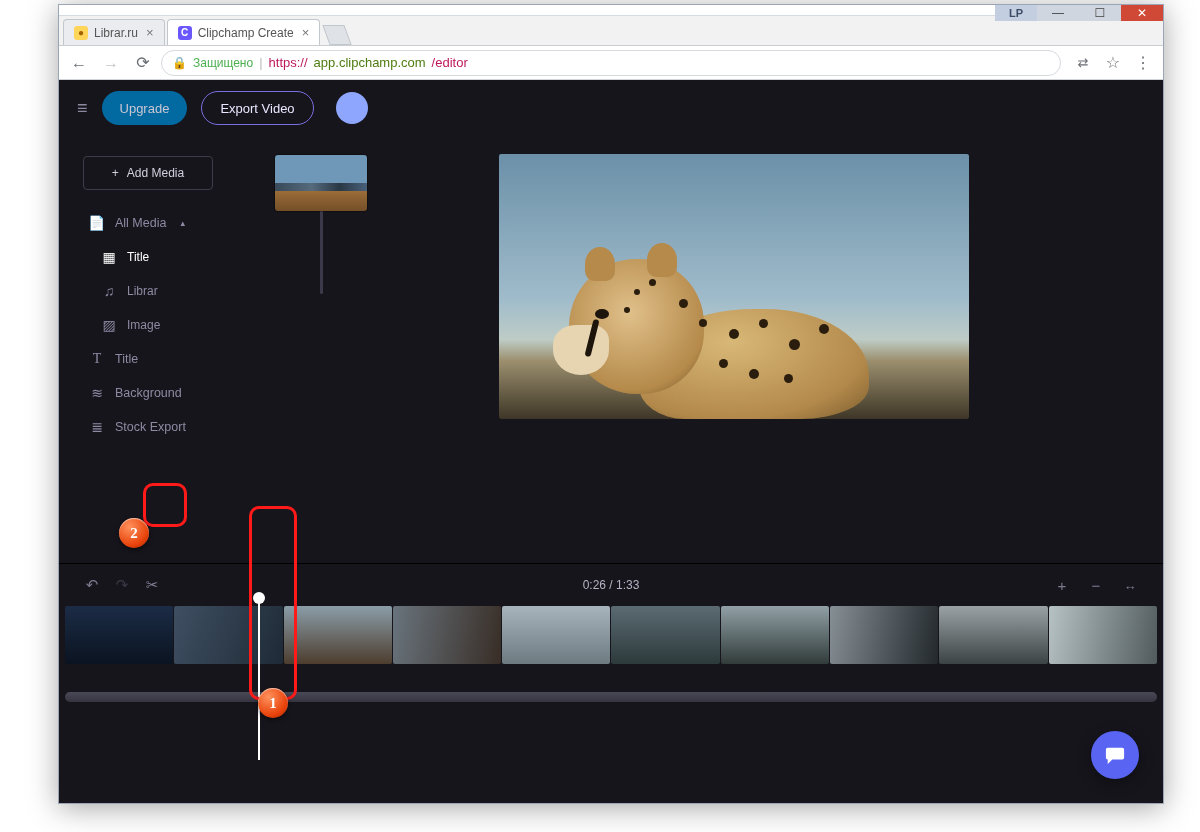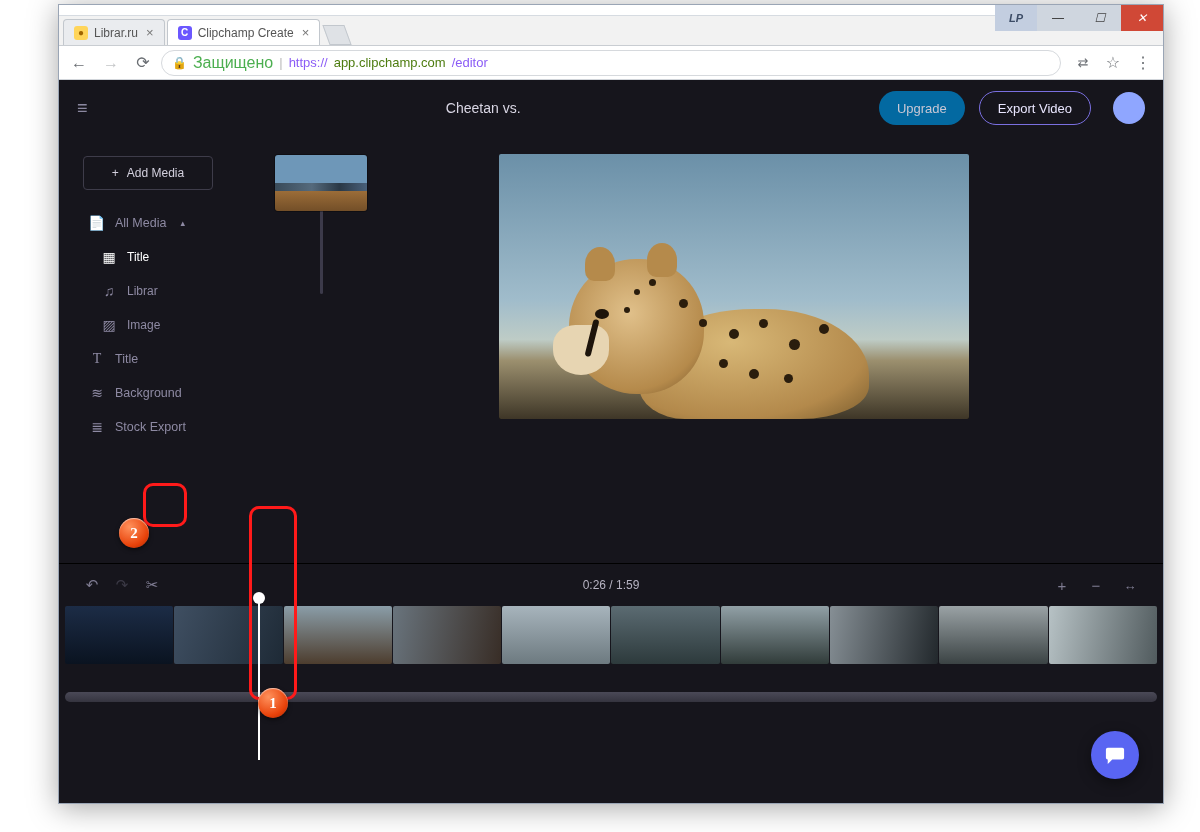--- a/index.html
+++ b/index.html
@@ -1,42 +1,42 @@
 <!DOCTYPE html>
 <html><head>
 <meta charset="utf-8">
 <style>
 * { margin:0; padding:0; box-sizing:border-box; font-family:"Segoe UI",Arial,sans-serif; }
 body { background:#fff; width:1200px; height:832px; overflow:hidden; position:relative;}
 .chrome-window{position:absolute;left:58px;top:4px;width:1106px;height:800px;background:#fff;box-shadow:0 4px 28px rgba(0,0,0,.35);border:1px solid #9aa5b5;display:flex;flex-direction:column;}
 
 .titlebar{height:11px;background:#fff;border-bottom:1px solid #d6dbe1;}
 .winbuttons{position:absolute;right:0;top:0;display:flex;height:24px;}
-.winbuttons .btn{width:42px;height:26px;display:flex;align-items:center;justify-content:center;font-size:12px;font-style:italic;}
+.winbuttons .btn{width:42px;height:16px;display:flex;align-items:center;justify-content:center;font-size:12px;}
 .winbuttons .user{background:#c3cee0;color:#3c4c66;font-weight:600;font-size:11px;}
 .winbuttons .min{background:#cfd6df;color:#444;}
 .winbuttons .max{background:#cfd6df;color:#444;}
 .winbuttons .close{background:#d04836;color:#fff;}
 
 .tabstrip{height:30px;background:#f2f2f2;border-bottom:1px solid #c9cdd2;display:flex;align-items:flex-end;padding-left:4px;}
 .tab{height:26px;display:flex;align-items:center;padding:0 10px;border:1px solid #c2c7cd;border-bottom:none;border-radius:4px 4px 0 0;background:#eaecef;margin-right:2px;max-width:180px;font-size:12px;color:#555;}
 .tab.active{background:#fff;}
 .tab .fav{width:14px;height:14px;border-radius:3px;margin-right:6px;display:flex;align-items:center;justify-content:center;font-size:10px;font-weight:700;}
 .tab .fav.l{background:#ffd55a;color:#a06500;}
 .tab .fav.c{background:#6b57ff;color:#fff;}
 .tab .ttxt{flex:1;white-space:nowrap;overflow:hidden;text-overflow:ellipsis;}
 .tab .tclose{margin-left:8px;color:#777;font-size:13px;}
 .newtab{width:22px;height:20px;margin-left:4px;background:#dfe2e6;border:1px solid #c2c7cd;transform:skewX(20deg);}
 
 .addr{height:34px;background:#fff;border-bottom:1px solid #d1d5da;display:flex;align-items:center;padding:0 6px;gap:4px;}
 .addr .ic{width:28px;height:28px;display:flex;align-items:center;justify-content:center;color:#6a6e73;font-size:16px;border-radius:14px;}
 .urlwrap{flex:1;display:flex;align-items:center;height:26px;border:1px solid #d6d9dd;border-radius:14px;padding:0 10px;font-size:13px;color:#333;gap:6px;}
 .urlwrap .lock{color:#4caf50;font-size:12px;}
-.urlwrap .secure{color:#4caf50;font-size:16px;}
-.urlwrap .host{color:#8b5cf6;}
+.urlwrap .secure{color:#4caf50;font-size:12px;}
+.urlwrap .host{color:#be185d;}
 .addr .right{display:flex;gap:2px;margin-left:4px;}
 
 .app{flex:1;background:#16151c;display:flex;flex-direction:column;color:#b8b5c4;overflow:hidden;position:relative;}
 .app-header{height:56px;display:flex;align-items:center;padding:0 18px;gap:14px;}
 .hamburger{font-size:18px;color:#8b88a0;cursor:pointer;}
 .logo{display:flex;align-items:baseline;font-size:22px;font-weight:400;letter-spacing:-.5px;}
 .logo .cc{color:#a193ff;}
 .logo .cr{color:#d7d2ff;}
 .logo .beta{font-size:8px;color:#6c6a7f;margin-left:4px;letter-spacing:1px;align-self:flex-start;margin-top:4px;}
 .project-title{flex:1;text-align:center;color:#d9d6e4;font-size:14px;}
@@ -149,21 +149,20 @@
       <div class="ic" style="font-size:13px">⇄</div>
       <div class="ic">☆</div>
       <div class="ic">⋮</div>
     </div>
   </div>
 
   <div class="app">
 
     <div class="app-header">
       <span class="hamburger">≡</span>
-      <span class="project-title">Cheetan vs.</span>
       <span class="pill upgrade">Upgrade</span>
       <span class="pill export">Export Video</span>
       <span class="avatar"></span>
     </div>
 
     <div class="app-body">
       <div class="left">
         <div class="addmedia">
           <span>+</span>
           <span>Add Media</span>
@@ -236,21 +235,21 @@
       <div class="ridge"></div>
     </div>
 
     <div class="timeline-area">
       <div class="tl-toolbar">
         <div class="tbtn">↶</div>
         <div class="tbtn" style="opacity:.35">↷</div>
         <div class="tbtn">
           <span>✂</span>
         </div>
-        <div class="time">0:26 / 1:59</div>
+        <div class="time">0:26 / 1:33</div>
         <div class="zoom">
           <div class="tbtn">+</div>
           <div class="tbtn">−</div>
           <div class="tbtn" style="font-size:13px">↔</div>
         </div>
       </div>
 
       <div class="tl-track">
         <div class="clip c0"></div>
         <div class="clip c1"></div>

